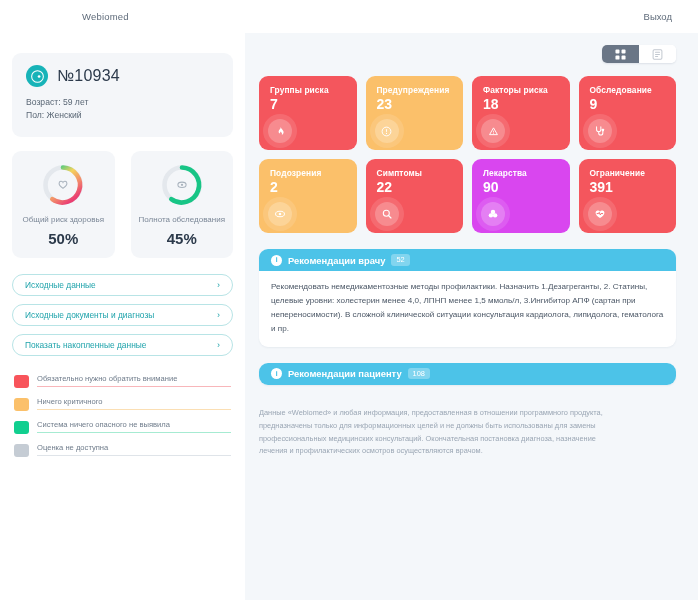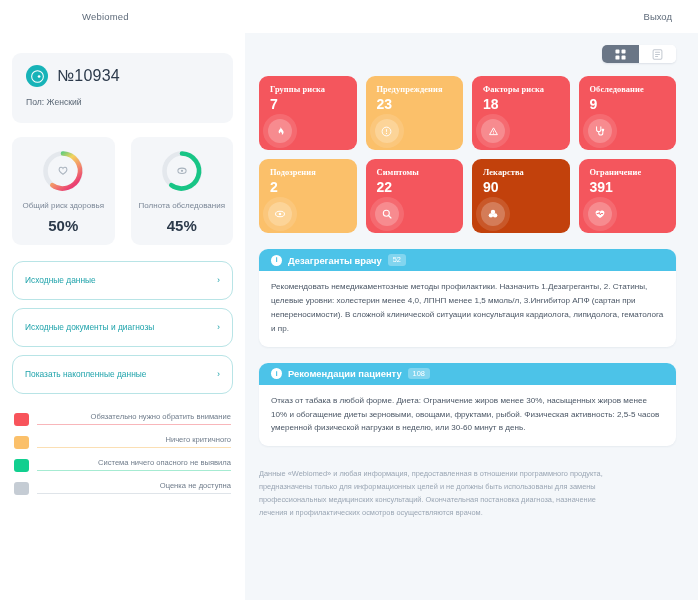--- a/index.html
+++ b/index.html
@@ -97,42 +97,42 @@
     margin-bottom: 5px;
   }
   .gauge-value {
     font-size: 15px;
     font-weight: bold;
     color: #2c3a4b;
   }
 
   .nav-buttons { display: flex; flex-direction: column; gap: 8px; margin-bottom: 18px; }
   .nav-btn {
-    height: 39px;
+    height: 22px;
     border: 1px solid #b8e4e6;
     border-radius: 11px;
     background: #ffffff;
     display: flex;
     align-items: center;
     justify-content: space-between;
     padding: 0 12px;
     cursor: pointer;
   }
   .nav-btn span.lbl { font-size: 8.4px; color: #1fa3ab; }
   .nav-btn span.chev { font-size: 9px; color: #1fa3ab; line-height: 1; }
 
   .legend { padding: 0 2px; }
   .legend-row {
     display: flex;
     align-items: flex-start;
     gap: 8px;
     margin-bottom: 9px;
   }
   .sw { width: 15px; height: 13px; border-radius: 3px; flex: 0 0 15px; margin-top: 1px; }
-  .legend-txt { font-size: 7.6px; color: #6f7c8b; padding-bottom: 3px; display: block; text-align: right; }
+  .legend-txt { font-size: 7.6px; color: #6f7c8b; padding-bottom: 3px; display: block; }
   .legend-body { flex: 1; }
   .legend-underline { height: 1px; width: 100%; }
 
   
   .main {
     flex: 1;
     background: #f4f7fa;
     padding: 12px 22px 0 14px;
     position: relative;
   }
@@ -165,21 +165,20 @@
     position: relative;
     overflow: hidden;
     cursor: pointer;
   }
   .tile-title {
     font-size: 8.4px;
     color: #ffffff;
     font-weight: bold;
     letter-spacing: .1px;
     line-height: 1.2;
-    font-family: Liberation Serif, serif;
   }
   .tile-count {
     font-size: 14px;
     color: #ffffff;
     font-weight: bold;
     margin-top: 2px;
     line-height: 1.1;
   }
   .tile-icon {
     position: absolute;
@@ -276,20 +275,21 @@
       <div class="patient-head">
         <div class="avatar">
           <svg width="13" height="13" viewBox="0 0 20 20">
             <circle cx="10" cy="10" r="9" fill="none" stroke="#ffffff" stroke-width="1.6"></circle>
             <path d="M10 3.5a6.5 6.5 0 0 0 0 13 4 4 0 0 1 0-13z" fill="#ffffff"></path>
             <circle cx="12.4" cy="10" r="2.1" fill="#ffffff"></circle>
           </svg>
         </div>
         <div class="patient-id">№10934</div>
       </div>
+      <div class="patient-line">Возраст: 59 лет</div>
       <div class="patient-line">Пол: Женский</div>
     </div>
 
     <div class="gauges">
 
       <div class="gauge-card">
         <div class="ring-wrap">
           <svg width="46" height="46" viewBox="0 0 46 46">
             <defs>
               <linearGradient id="gradRisk" x1="0" y1="0" x2="0.6" y2="1">
@@ -457,21 +457,21 @@
         <div class="tile-title">Симптомы</div>
         <div class="tile-count">22</div>
         <div class="tile-icon">
           <svg width="12" height="12" viewBox="0 0 14 14">
             <circle cx="6.2" cy="6.2" r="3.5" fill="none" stroke="#ffffff" stroke-width="1.25"></circle>
             <path d="M8.9 8.9 11.6 11.6" stroke="#ffffff" stroke-width="1.5" stroke-linecap="round"></path>
           </svg>
         </div>
       </div>
 
-      <div class="tile" style="background:#c2410c">
+      <div class="tile" style="background:#d946ef">
         <div class="tile-title">Лекарства</div>
         <div class="tile-count">90</div>
         <div class="tile-icon">
           <svg width="12" height="12" viewBox="0 0 14 14">
             <circle cx="4.6" cy="8.6" r="2.6" fill="#ffffff"></circle>
             <circle cx="9.4" cy="8.6" r="2.6" fill="#ffffff"></circle>
             <circle cx="7" cy="4.6" r="2.6" fill="#ffffff"></circle>
           </svg>
         </div>
       </div>
@@ -486,31 +486,30 @@
             <path d="M3.6 6.5h1.7l.8-1.4L7.3 8l.9-1.5h1.9" fill="none" stroke="#f4565d" stroke-width="1" stroke-linecap="round" stroke-linejoin="round"></path>
           </svg>
         </div>
       </div>
 
     </div>
 
     <section class="rec">
       <div class="rec-head">
         <span class="i-badge">i</span>
-        <span class="rec-title">Дезагреганты врачу</span>
+        <span class="rec-title">Рекомендации врачу</span>
         <span class="rec-badge">52</span>
       </div>
       <div class="rec-body">Рекомендовать немедикаментозные методы профилактики. Назначить 1.Дезагреганты, 2. Статины, целевые уровни: холестерин менее 4,0, ЛПНП менее 1,5 ммоль/л, 3.Ингибитор АПФ (сартан при непереносимости). В сложной клинической ситуации консультация кардиолога, липидолога, гематолога и пр.</div>
     </section>
 
     <section class="rec">
       <div class="rec-head">
         <span class="i-badge">i</span>
         <span class="rec-title">Рекомендации пациенту</span>
         <span class="rec-badge">108</span>
       </div>
-      <div class="rec-body">Отказ от табака в любой форме. Диета: Ограничение жиров менее 30%, насыщенных жиров менее 10% и обогащение диеты зерновыми, овощами, фруктами, рыбой. Физическая активность: 2,5-5 часов умеренной физической нагрузки в неделю, или 30-60 минут в день.</div>
     </section>
 
     <div class="disclaimer">Данные «Webiomed» и любая информация, предоставленная в отношении программного продукта, предназначены только для информационных целей и не должны быть использованы для замены профессиональных медицинских консультаций. Окончательная постановка диагноза, назначение лечения и профилактических осмотров осуществляются врачом.</div>
 
   </main>
 </div>
 
 </body></html>

